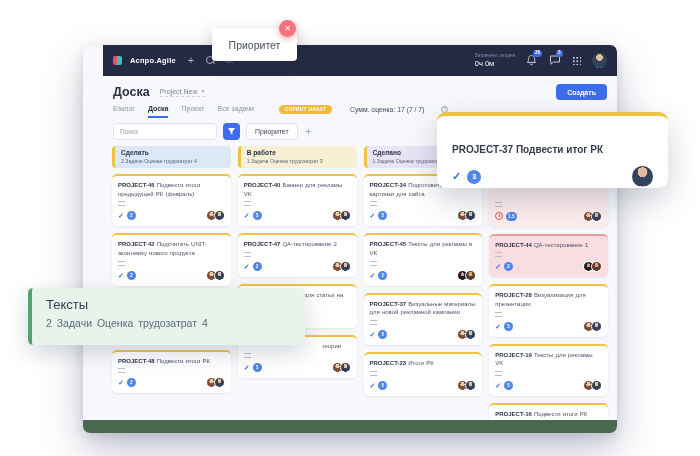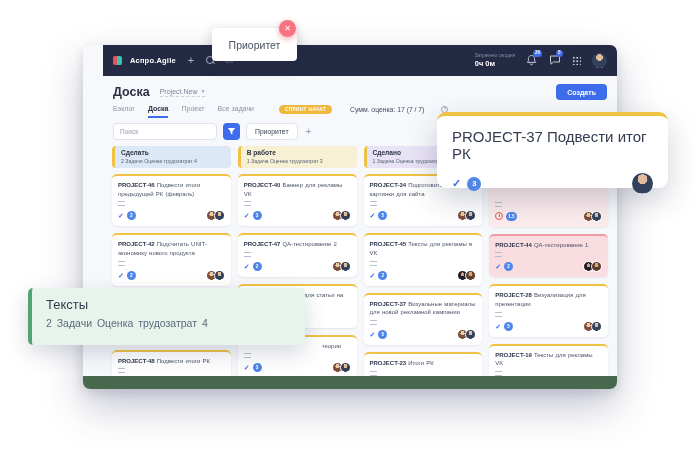--- a/index.html
+++ b/index.html
@@ -1,41 +1,41 @@
 <!DOCTYPE html>
 <html><head>
 <meta charset="utf-8">
 <style>
   * { box-sizing: border-box; margin: 0; padding: 0; }
   html,body { width:700px; height:456px; background:#ffffff; overflow:hidden;
     font-family:"Liberation Sans", sans-serif; }
   .stage { position:relative; width:700px; height:456px; background:#fff; }
 
   
-  .window { position:absolute; left:83px; top:45px; width:534px; height:344px;
+  .window { position:absolute; left:83px; top:45px; width:534px; height:388px;
     background:#f7f8fb; border-radius:7px; overflow:hidden;
     box-shadow:0 18px 40px rgba(45,55,95,.28), 0 4px 12px rgba(45,55,95,.15);padding-left:20px; }
 
   
   .navbar { height:31px; background:#252a44; display:flex; align-items:center;
     padding:0 10px; gap:8px; }
   .logo { width:9px; height:9px; border-radius:2px;
     background:linear-gradient(90deg,#e8505b 0 48%,#35c4b5 48%); flex:none; }
   .brand { color:#fff; font-size:7.5px; font-weight:700; letter-spacing:.2px; }
   .nav-plus { color:#aeb4cc; font-size:11px; font-weight:400; margin-left:4px; line-height:1; }
   .nav-search { width:9px; height:9px; position:relative; margin-left:4px; }
   .nav-search::before { content:""; position:absolute; left:0; top:0; width:6px; height:6px;
     border:1.2px solid #aeb4cc; border-radius:50%; }
   .nav-search::after { content:""; position:absolute; left:5.5px; top:5.5px; width:3px; height:1.2px;
     background:#aeb4cc; transform:rotate(45deg); }
   .nav-partial { color:#8d94ad; font-size:6px; margin-left:2px; }
   .nav-right { margin-left:auto; display:flex; align-items:center; gap:11px; }
   .time-block { text-align:left; line-height:1.25; }
   .time-label { color:#868da8; font-size:4.6px; }
-  .time-value { color:#fff; font-size:7.5px; font-weight:700; }
+  .time-value { color:#fff; font-size:7.5px; font-weight:400; }
   .icon-wrap { position:relative; width:12px; height:12px; }
   .icon-wrap svg { display:block; }
   .nav-badge { position:absolute; top:-4px; left:7px; background:#3d6deb; color:#fff;
     font-size:4.6px; line-height:1; padding:1px 2px; border-radius:4px; font-weight:700; }
   .grid-icon { width:9px; height:9px;
     background-image:radial-gradient(circle,#c2c7da 0.8px,transparent 1px);
     background-size:3.5px 3.5px; background-position:0 0; }
   .nav-avatar { width:15px; height:15px; border-radius:50%;
     background:radial-gradient(circle at 50% 30%, #e3bd9b 0 27%, #32415c 28% 78%, #8fa3c0 79%); }
 
@@ -113,21 +113,21 @@
   .tooltip { position:absolute; left:212px; top:28px; width:85px; height:33px; background:#fff;
     border-radius:4px; box-shadow:0 5px 14px rgba(30,35,60,.25); display:flex; align-items:center;
     justify-content:center; font-size:10.5px; color:#4a5262; z-index:20; }
   .tooltip-close { position:absolute; left:279px; top:20px; width:17px; height:17px; background:#f8737f;
     border-radius:50%; color:#fff; font-size:8px; display:flex; align-items:center; justify-content:center;
     box-shadow:0 2px 6px rgba(200,50,60,.4); z-index:21; }
 
   .popup-card { position:absolute; left:437px; top:112px; width:231px; height:76px; background:#fff;
     border-radius:9px; border-top:4px solid #f0c244; padding:12px 15px 10px;
     box-shadow:0 12px 30px rgba(30,40,70,.22); z-index:15; }
-  .popup-title { font-size:15px; color:#333c50; font-weight:400; }
+  .popup-title { font-size:10px; color:#333c50; font-weight:700;margin-top:16px; }
   .popup-foot { display:flex; align-items:center; margin-top:11px; }
   .popup-check { color:#3d6deb; font-size:11px; font-weight:700; }
   .popup-badge { margin-left:6px; width:14px; height:14px; border-radius:50%; background:#4f86e8;
     color:#fff; font-size:7.5px; font-weight:700; display:flex; align-items:center; justify-content:center; }
   .popup-avatar { margin-left:auto; width:21px; height:21px; border-radius:50%;
     background:radial-gradient(circle at 50% 30%, #e3bd9b 0 27%, #32415c 28% 78%, #c9d4e4 79%); }
 
   .accepted { position:absolute; left:28px; top:288px; width:277px; height:57px; background:#e6f4ec;
     border-left:4px solid #53a474; border-radius:5px; padding:9px 14px;
     box-shadow:0 8px 22px rgba(30,40,70,.18); z-index:12; }

